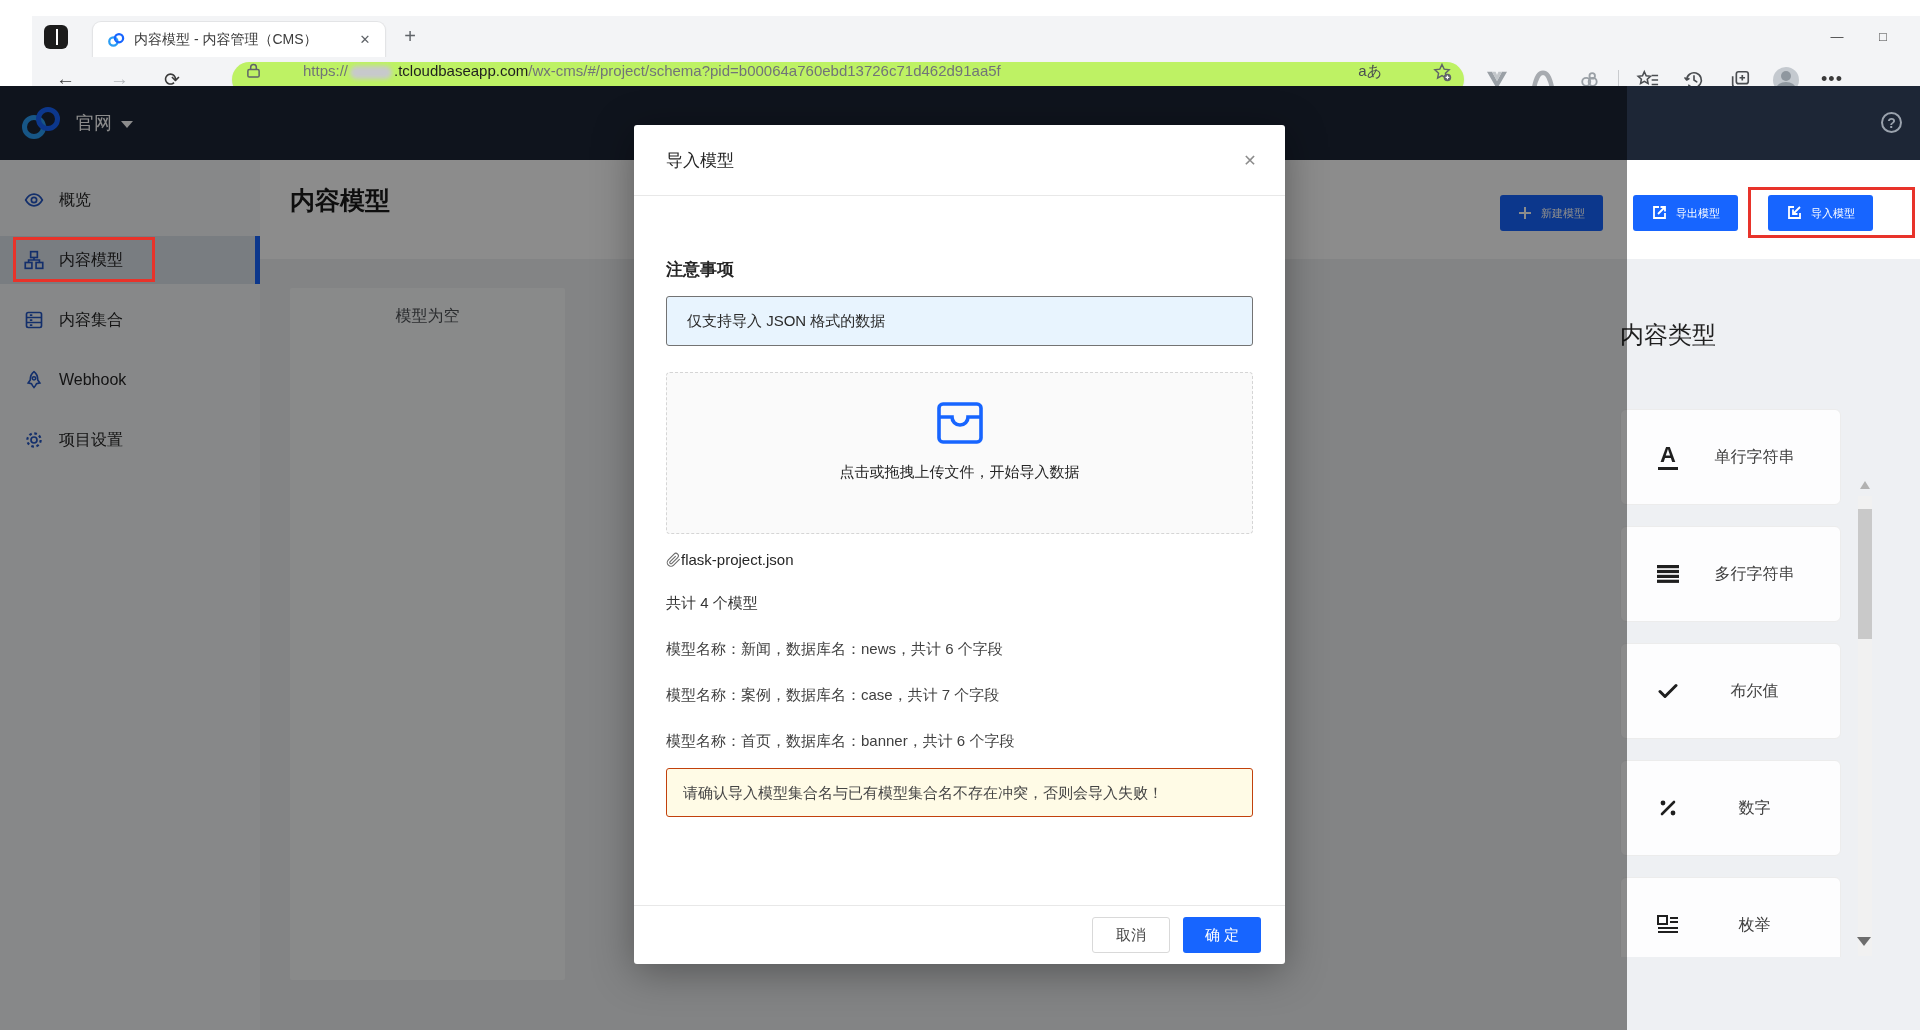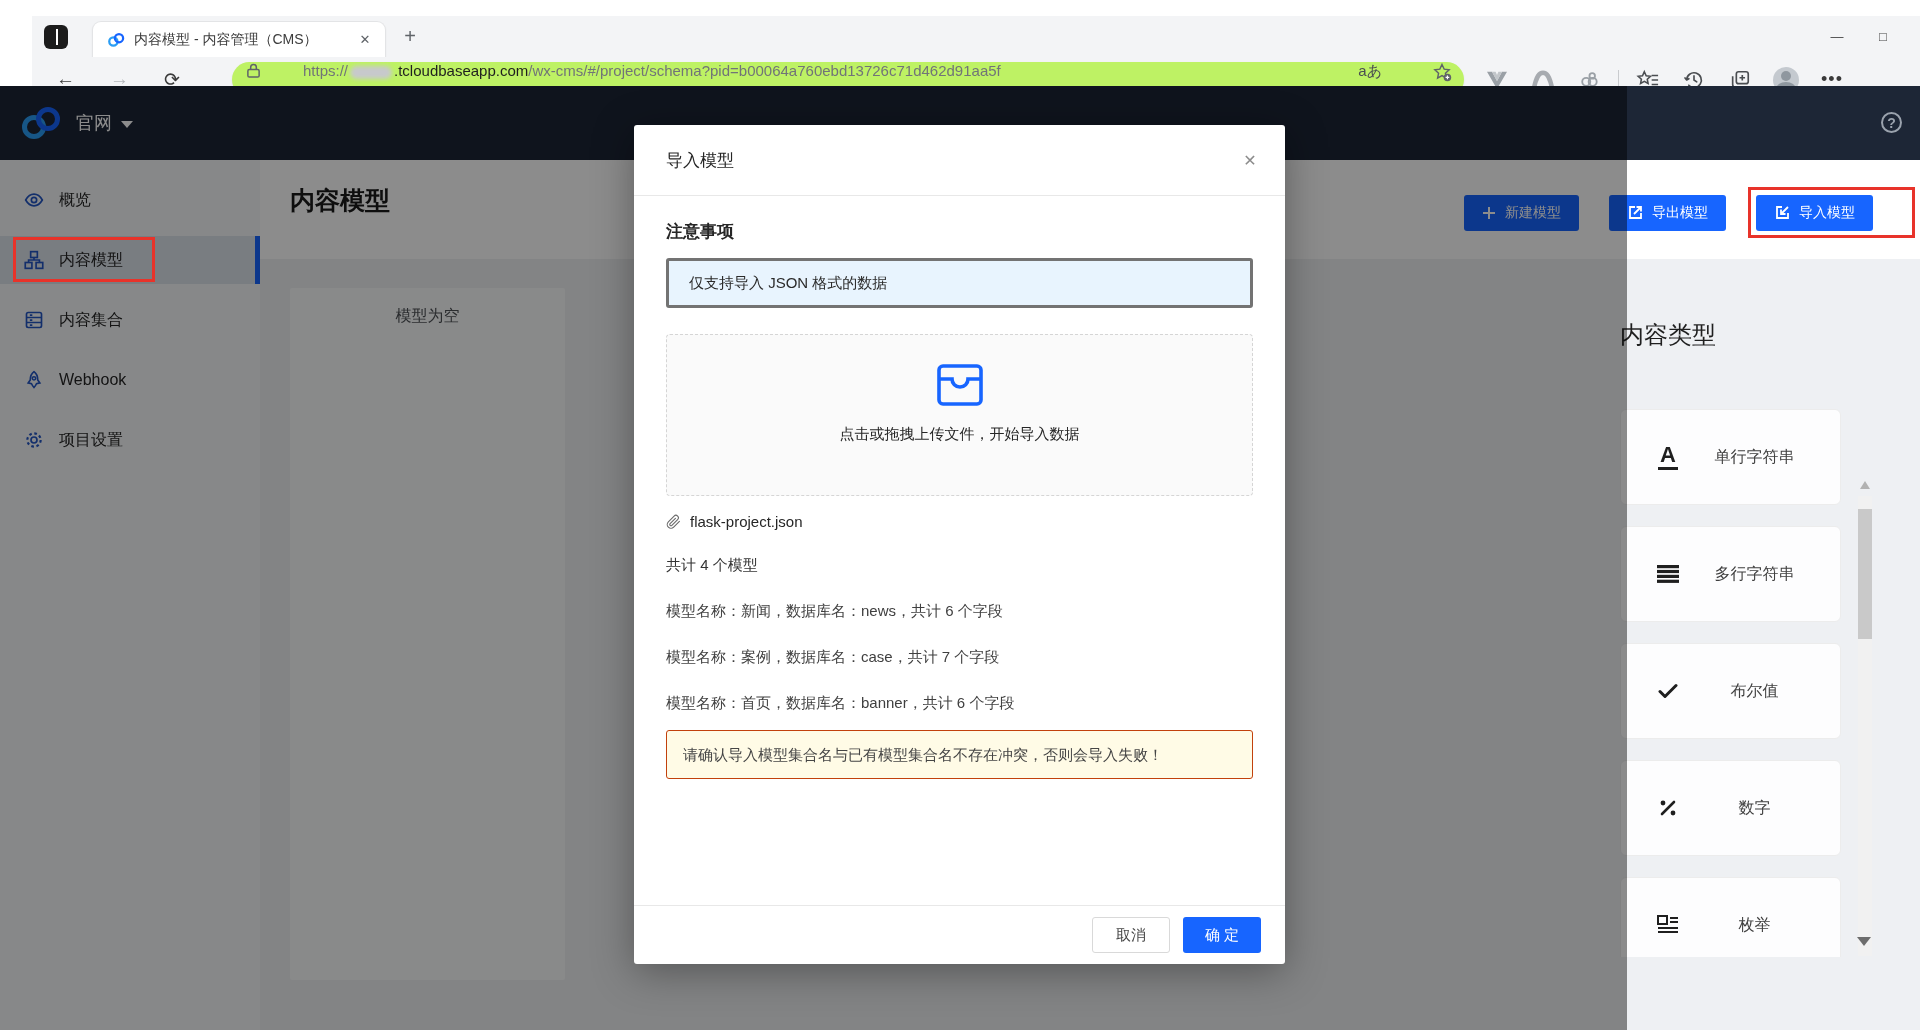--- a/index.html
+++ b/index.html
@@ -46,21 +46,21 @@
   .sidebar { position:absolute; left:0; top:74px; width:260px; height:870px; background:#f6f8fa; padding-top:16px; }
   .side-item { position:relative; height:48px; margin-bottom:12px; display:flex; align-items:center; padding-left:24px; cursor:pointer; }
   .side-item .ic { width:20px; height:20px; color:#2456c4; flex:none; }
   .side-item .lbl { font-size:16px; color:#262626; margin-left:15px; }
   .side-item.selected { background:#dde3ec; }
   .side-item.selected::after { content:""; position:absolute; right:0; top:0; width:5px; height:100%; background:#1765ff; }
 
   .main-header { position:absolute; left:260px; top:74px; width:1660px; height:99px; background:#ffffff; }
   .page-title { position:absolute; left:30px; top:24px; font-size:25px; font-weight:bold; color:#1a1a1a; }
   .actions { position:absolute; right:47px; top:35px; display:flex; gap:30px; }
-  .btn-primary { height:36px; background:#1765ff; color:#fff; border:none; border-radius:3px; font-size:14px; padding:0 18px; display:flex; align-items:center; gap:9px; cursor:pointer; font-family:inherit; }
+  .btn-primary { height:36px; background:#1765ff; color:#fff; border:none; border-radius:3px; font-size:11px; padding:0 18px; display:flex; align-items:center; gap:9px; cursor:pointer; font-family:inherit; }
   .btn-primary .bic { display:flex; }
 
   .main-content { position:absolute; left:260px; top:173px; width:1660px; height:771px; background:#eef0f3; }
   .empty-card { position:absolute; left:30px; top:29px; width:275px; height:692px; background:#fafbfc; border-radius:2px; text-align:center; padding-top:18px; }
   .empty-text { font-size:16px; color:#4f5357; }
 
   .types-panel { position:absolute; left:1360px; top:0; width:300px; height:771px; }
   .types-title { position:absolute; left:0; top:60px; font-size:24px; font-weight:500; color:#1f1f1f; }
   .type-cards { position:absolute; left:0; top:150px; width:221px; height:548px; overflow:hidden; display:flex; flex-direction:column; gap:21px; }
   .type-card { flex:none; width:221px; height:96px; background:#fdfdfe; border:1px solid #ececec; border-radius:6px; display:flex; align-items:center; padding-left:34px; cursor:grab; }
@@ -77,26 +77,26 @@
   .redbox { position:absolute; border:3px solid #e8332a; z-index:70; }
   .redbox.sidebar-box { left:13px; top:151px; width:142px; height:45px; }
   .redbox.button-box { left:1748px; top:101px; width:167px; height:51px; }
 
   
   .modal { position:absolute; left:634px; top:39px; width:651px; height:839px; background:#fff; border-radius:3px; box-shadow:0 8px 40px rgba(0,0,0,.35); z-index:60; }
   .modal-head { height:71px; border-bottom:1px solid #e8e8e8; display:flex; align-items:center; padding:0 24px 0 32px; }
   .modal-title { font-size:17px; color:#262626; flex:1; }
   .modal-close { font-size:16px; color:#8c8c8c; cursor:pointer; width:22px; text-align:center; }
   .modal-body { padding:24px 32px 0; }
-  .notice-h { font-size:17px; font-weight:bold; color:#262626; }
-  .info-box { margin-top:15px; height:50px; background:#e8f4fe; border:3px solid #737373; border-radius:3px; display:flex; align-items:center; padding:0 20px; font-size:15px; color:#2b2b2b; }
+  .notice-h { font-size:17px; font-weight:bold; color:#262626;margin-top:38px; }
+  .info-box { margin-top:15px; height:50px; background:#e8f4fe; border:1px solid #737373; border-radius:3px; display:flex; align-items:center; padding:0 20px; font-size:15px; color:#2b2b2b; }
   .upload-zone { margin-top:26px; height:162px; background:#fafafa; border:1px dashed #d5d5d5; border-radius:4px; text-align:center; cursor:pointer; }
   .upload-zone .uic { margin-top:28px; }
   .upload-text { margin-top:14px; font-size:15px; color:#262626; }
-  .file-row { margin-top:17px; display:flex; align-items:center; gap:9px; font-size:15px; color:#262626; cursor:pointer; }
+  .file-row { margin-top:17px; display:flex; align-items:center; font-size:15px; color:#262626; cursor:pointer; }
   .file-row .pic { color:#6b6b6b; display:flex; }
   .model-summary { margin-top:26px; font-size:15px; color:#333; }
   .model-line { margin-top:27px; font-size:15px; color:#3f3f3f; }
   .warn-box { margin-top:17px; background:#fffbe6; border:1px solid #c2410c; border-radius:3px; padding:10px 16px; font-size:15px; color:#454545; line-height:27px; width:587px; }
   .modal-foot { position:absolute; left:0; bottom:0; width:100%; height:59px; border-top:1px solid #e8e8e8; display:flex; align-items:center; justify-content:flex-end; padding-right:24px; gap:13px; }
   .btn-cancel { width:78px; height:36px; background:#fff; border:1px solid #d9d9d9; border-radius:3px; font-size:15px; color:#454545; cursor:pointer; font-family:inherit; }
   .btn-ok { width:78px; height:36px; background:#1765ff; border:none; border-radius:3px; font-size:15px; color:#fff; cursor:pointer; font-family:inherit; letter-spacing:4px; padding-left:4px; }
 </style>
 </head>
 <body>

